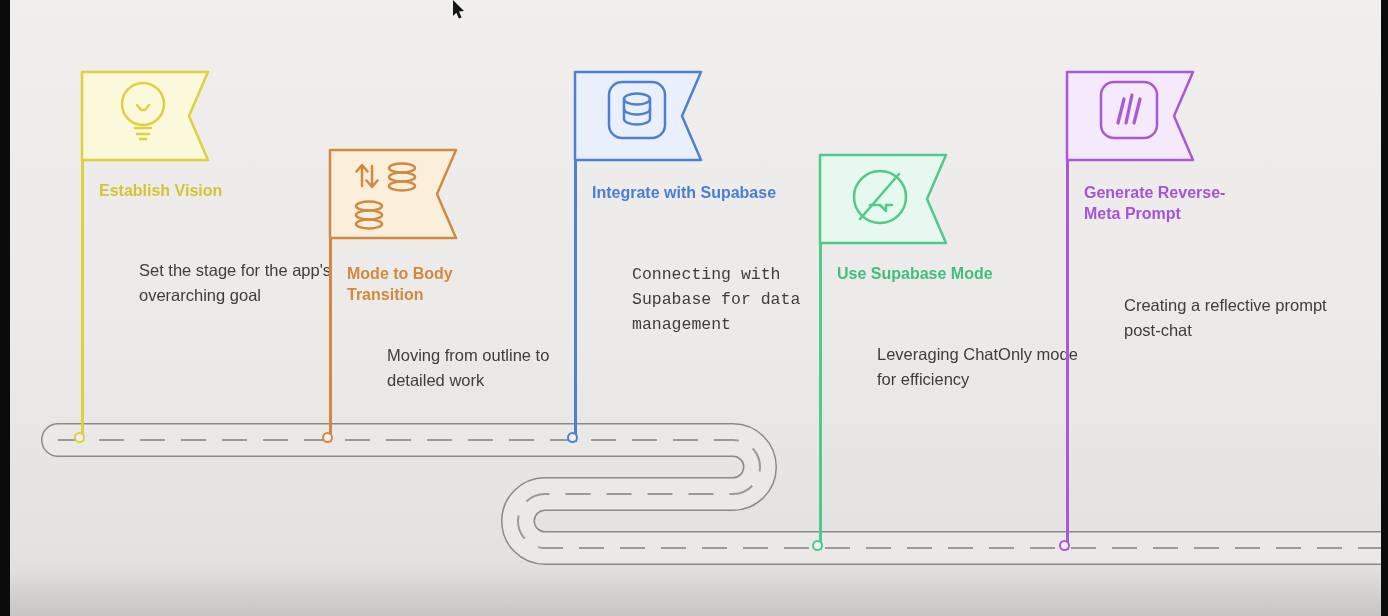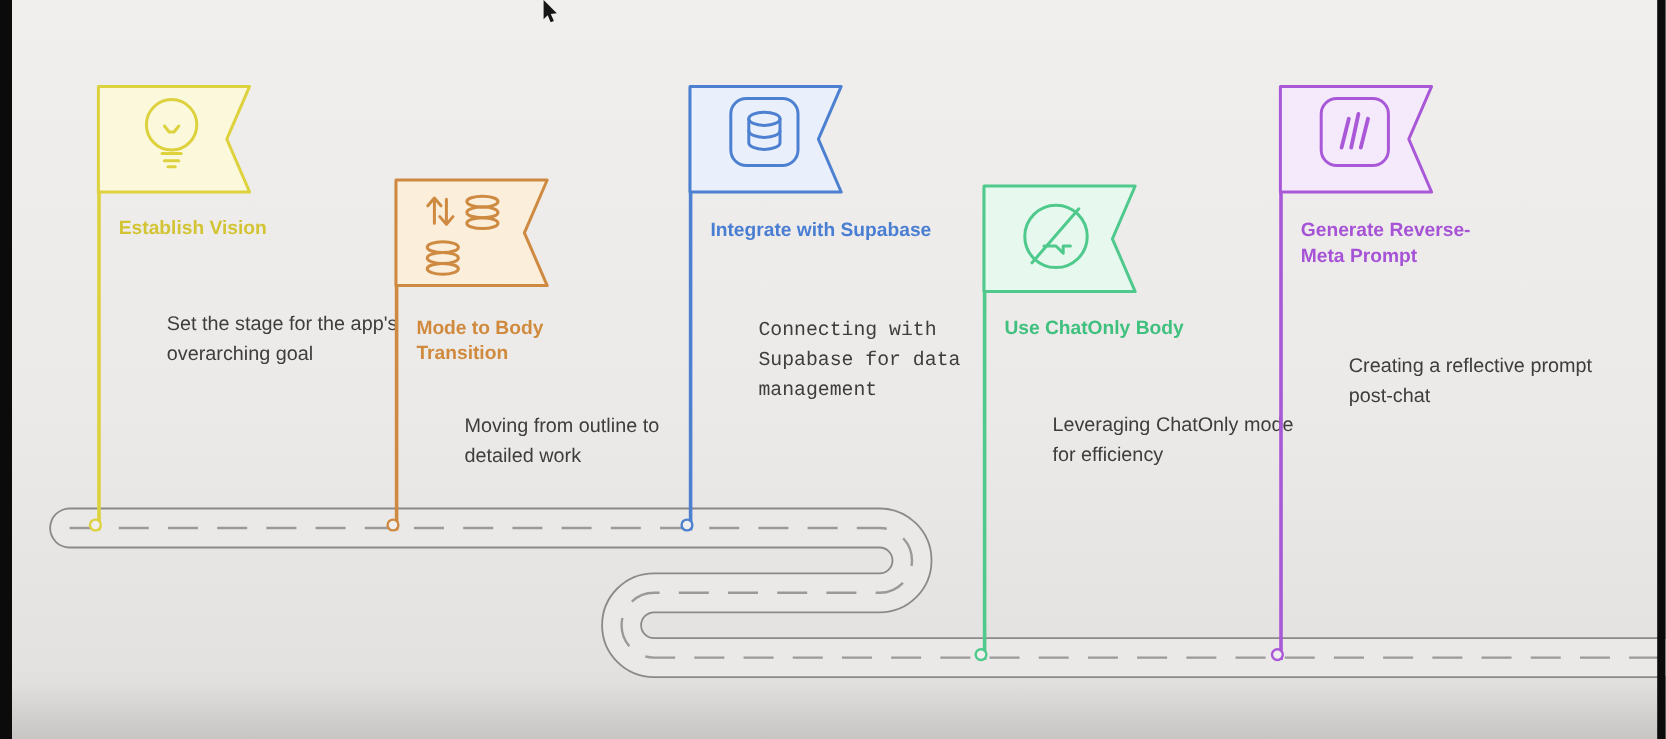--- a/index.html
+++ b/index.html
@@ -96,21 +96,21 @@
     <div class="pole" style="height:393px;"></div>
     <div class="node" style="top:385px;"></div>
     <svg class="flag" width="132" height="94" viewBox="0 0 132 94">
       <path class="flag-shape" d="M2 2 H128 L109 46 L128 90 H2 Z"></path>
       <g class="icon-stroke" transform="translate(32,14)">
         <circle cx="30" cy="30" r="26"></circle>
         <line x1="49" y1="7" x2="10" y2="52"></line>
         <path d="M20 38 h10 l6 6 v-6 h6"></path>
       </g>
     </svg>
-    <div class="m-title" style="top:108px; width:170px;">Use ChatOnly Body</div>
+    <div class="m-title" style="top:108px; width:170px;">Use Supabase Mode</div>
     <div class="m-desc" style="top:187px; width:205px;">Leveraging ChatOnly mode for efficiency</div>
   </div>
 
   <div class="milestone" style="left: 1067px; top: 72px; --c: #a958d8; --tint: #f5eafb; --title-c: #a653d6;">
     <div class="pole" style="height:476px;"></div>
     <div class="node" style="top:468px;"></div>
     <svg class="flag" width="132" height="94" viewBox="0 0 132 94">
       <path class="flag-shape" d="M2 2 H128 L109 46 L128 90 H2 Z"></path>
       <g class="icon-stroke" transform="translate(36,12)">
         <rect x="0" y="0" width="56" height="56" rx="13"></rect>

